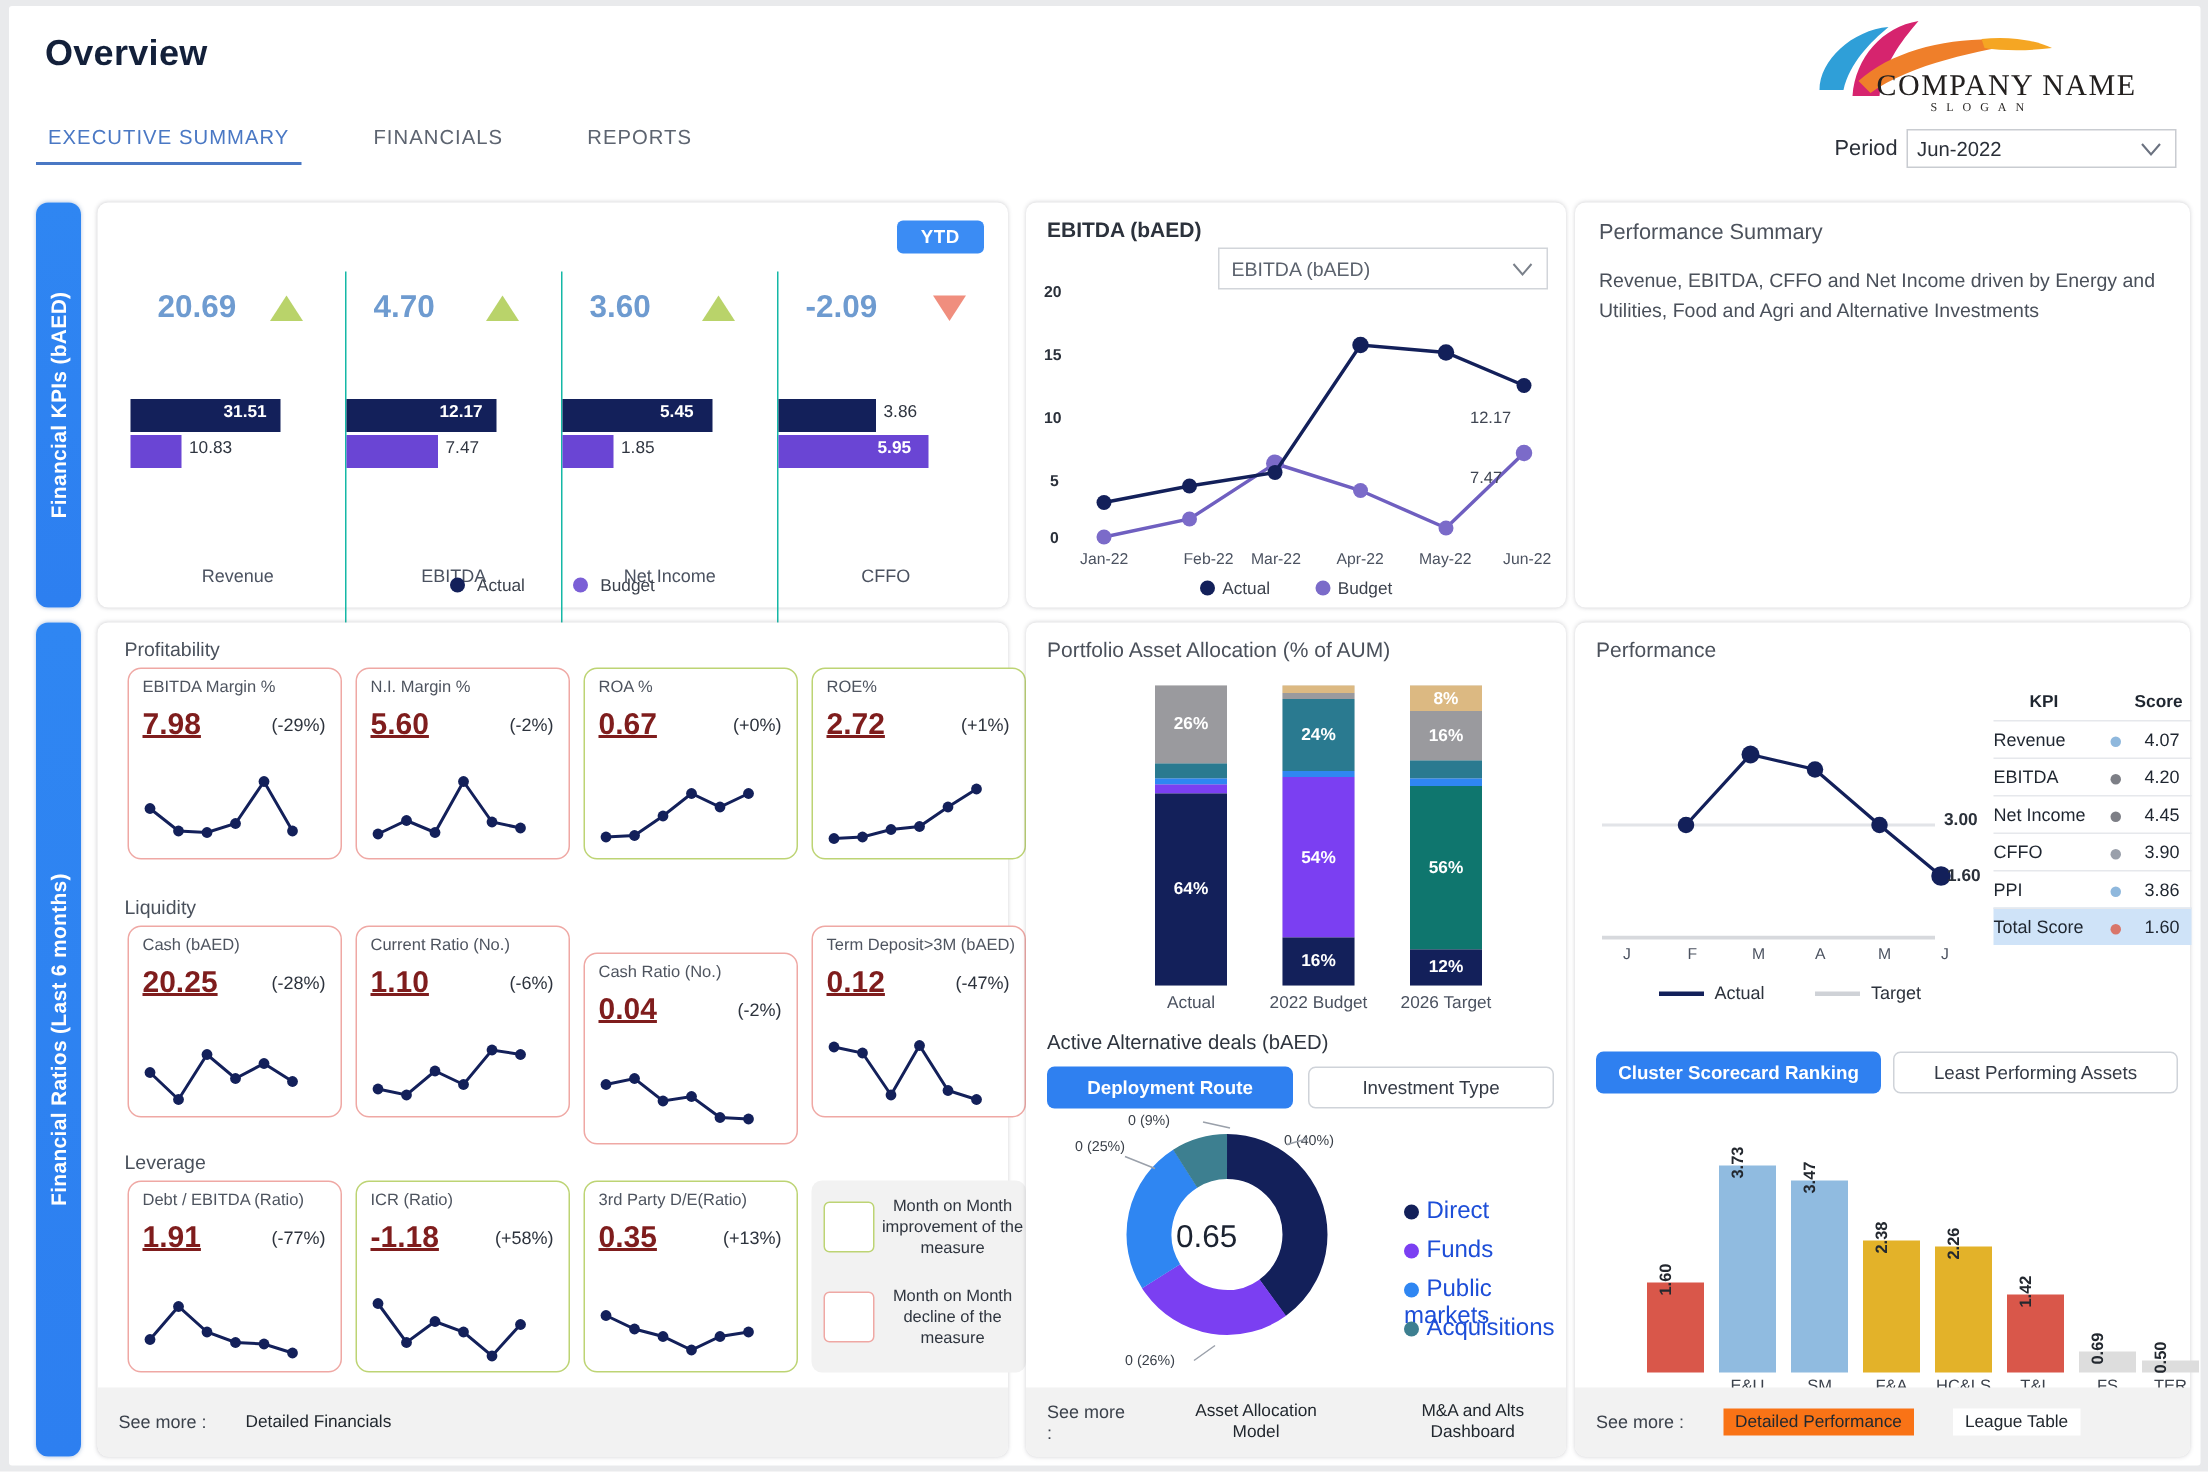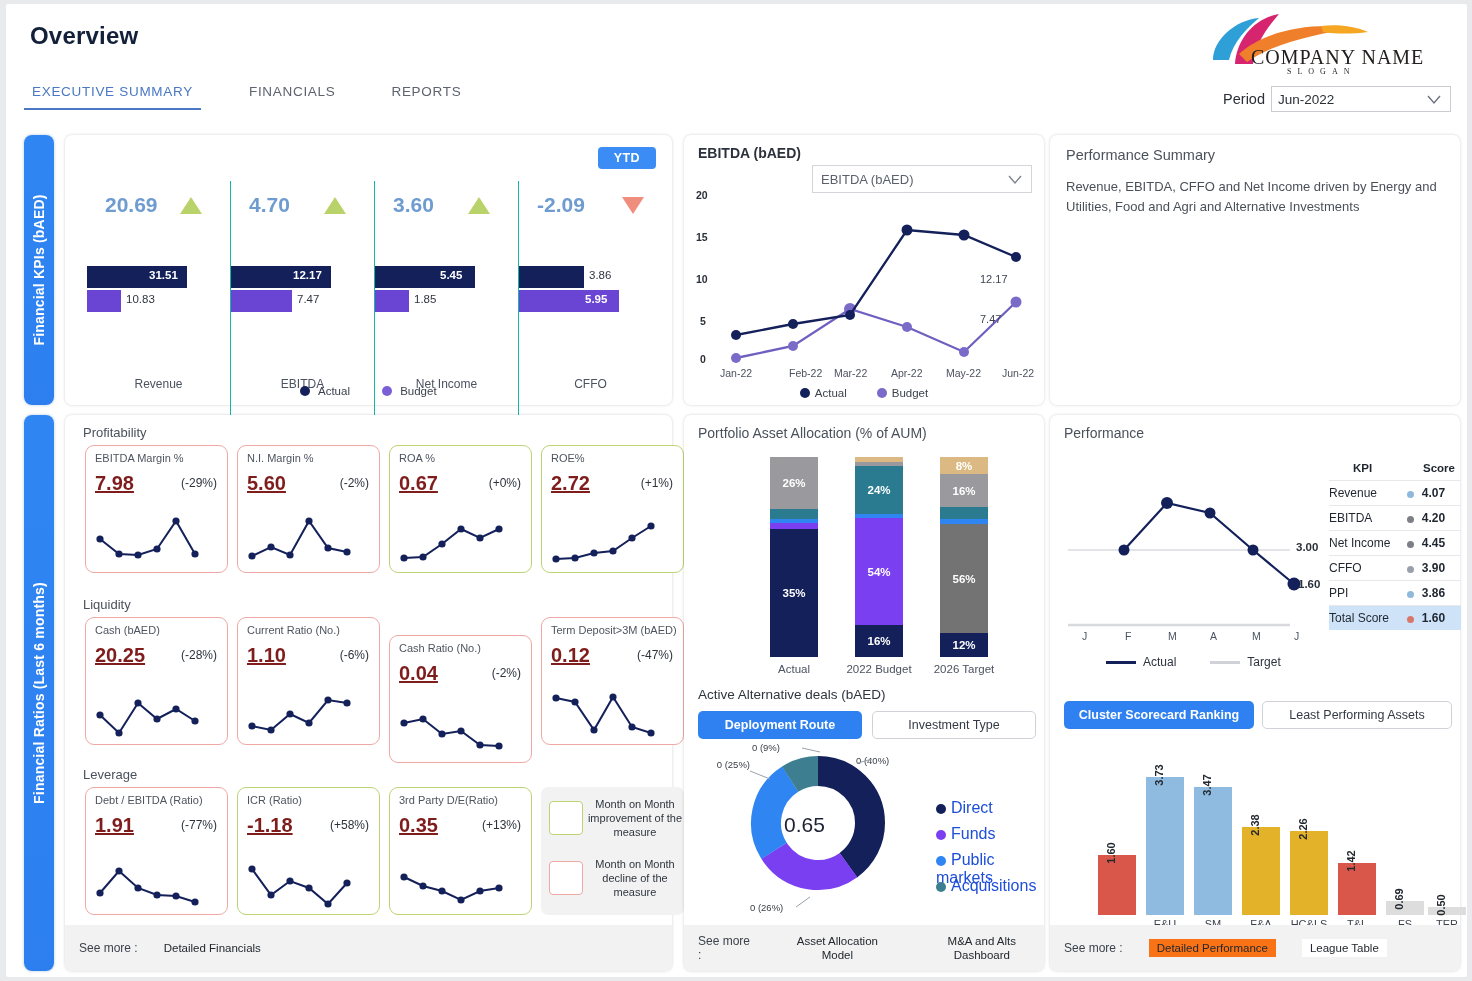--- a/index.html
+++ b/index.html
@@ -165,21 +165,21 @@
   }
   .dleg { position: absolute; font-size: 16px; color: #1d4ed8; }
   .dlabel { position: absolute; font-size: 9.5px; color: #3a4049; white-space: nowrap; }
 
   
   .ptbl { position: absolute; font-size: 12px; color: #1f2630; }
   .ptbl .hdrow { font-weight: bold; font-size: 11.5px; }
   .prow { display: flex; align-items: center; height: 25px; border-top: 1px solid #e6e8ec; }
   .prow .k { width: 78px; }
   .prow .d { width: 26px; text-align: center; }
-  .prow .s { width: 44px; text-align: left; font-weight: bold; }
+  .prow .s { width: 44px; text-align: center; }
   .prow.total { background: #cfe3f8; }
 
   
   .cbar { position: absolute; bottom: 0; width: 38px; }
   .cbar .v {
     position: absolute; bottom: 100%; left: 50%;
     transform: translateX(-50%) rotate(-90deg); transform-origin: bottom center;
     font-size: 11px; font-weight: bold; color: #23282f; white-space: nowrap;
     margin-bottom: 2px;
   }
@@ -564,21 +564,21 @@
       <div>
 
         <div class="stack" style="left:86px; top:42px; height:200px;">
           <div class="seg" style="height:52px;  background:#9a9a9e;">
               <span>26%</span>
             </div>
           <div class="seg" style="height:10px; background:#2a7a90;"></div>
           <div class="seg" style="height:4px;  background:#2f86f2;"></div>
           <div class="seg" style="height:6px;  background:#7b3ff2;"></div>
           <div class="seg" style="height:128px; background:#13205a;">
-              <span>35%</span>
+              <span>64%</span>
             </div>
         </div>
         <div class="stacklab" style="left:65px; top:248px;">Actual</div>
 
         <div class="stack" style="left:171px; top:42px; height:200px;">
           <div class="seg" style="height:5px;  background:#dcb982;"></div>
           <div class="seg" style="height:4px;  background:#9a9a9e;"></div>
           <div class="seg" style="height:48px; background:#2a7a90;">
               <span>24%</span>
             </div>
@@ -594,21 +594,21 @@
 
         <div class="stack" style="left:256px; top:42px; height:200px;">
           <div class="seg" style="height:17px; background:#dcb982;">
               <span style="color:#fff">8%</span>
             </div>
           <div class="seg" style="height:33px; background:#9a9a9e;">
               <span>16%</span>
             </div>
           <div class="seg" style="height:12px; background:#2a7a90;"></div>
           <div class="seg" style="height:5px;  background:#2f86f2;"></div>
-          <div class="seg" style="height:109px; background:#737373;">
+          <div class="seg" style="height:109px; background:#0f766e;">
               <span>56%</span>
             </div>
           <div class="seg" style="height:24px; background:#13205a;">
               <span>12%</span>
             </div>
         </div>
         <div class="stacklab" style="left:235px; top:248px;">2026 Target</div>
       </div>
 
       <div style="position:absolute;left:14px;top:272px;font-size:13.5px;color:#2f353f">Active Alternative deals (bAED)</div>

